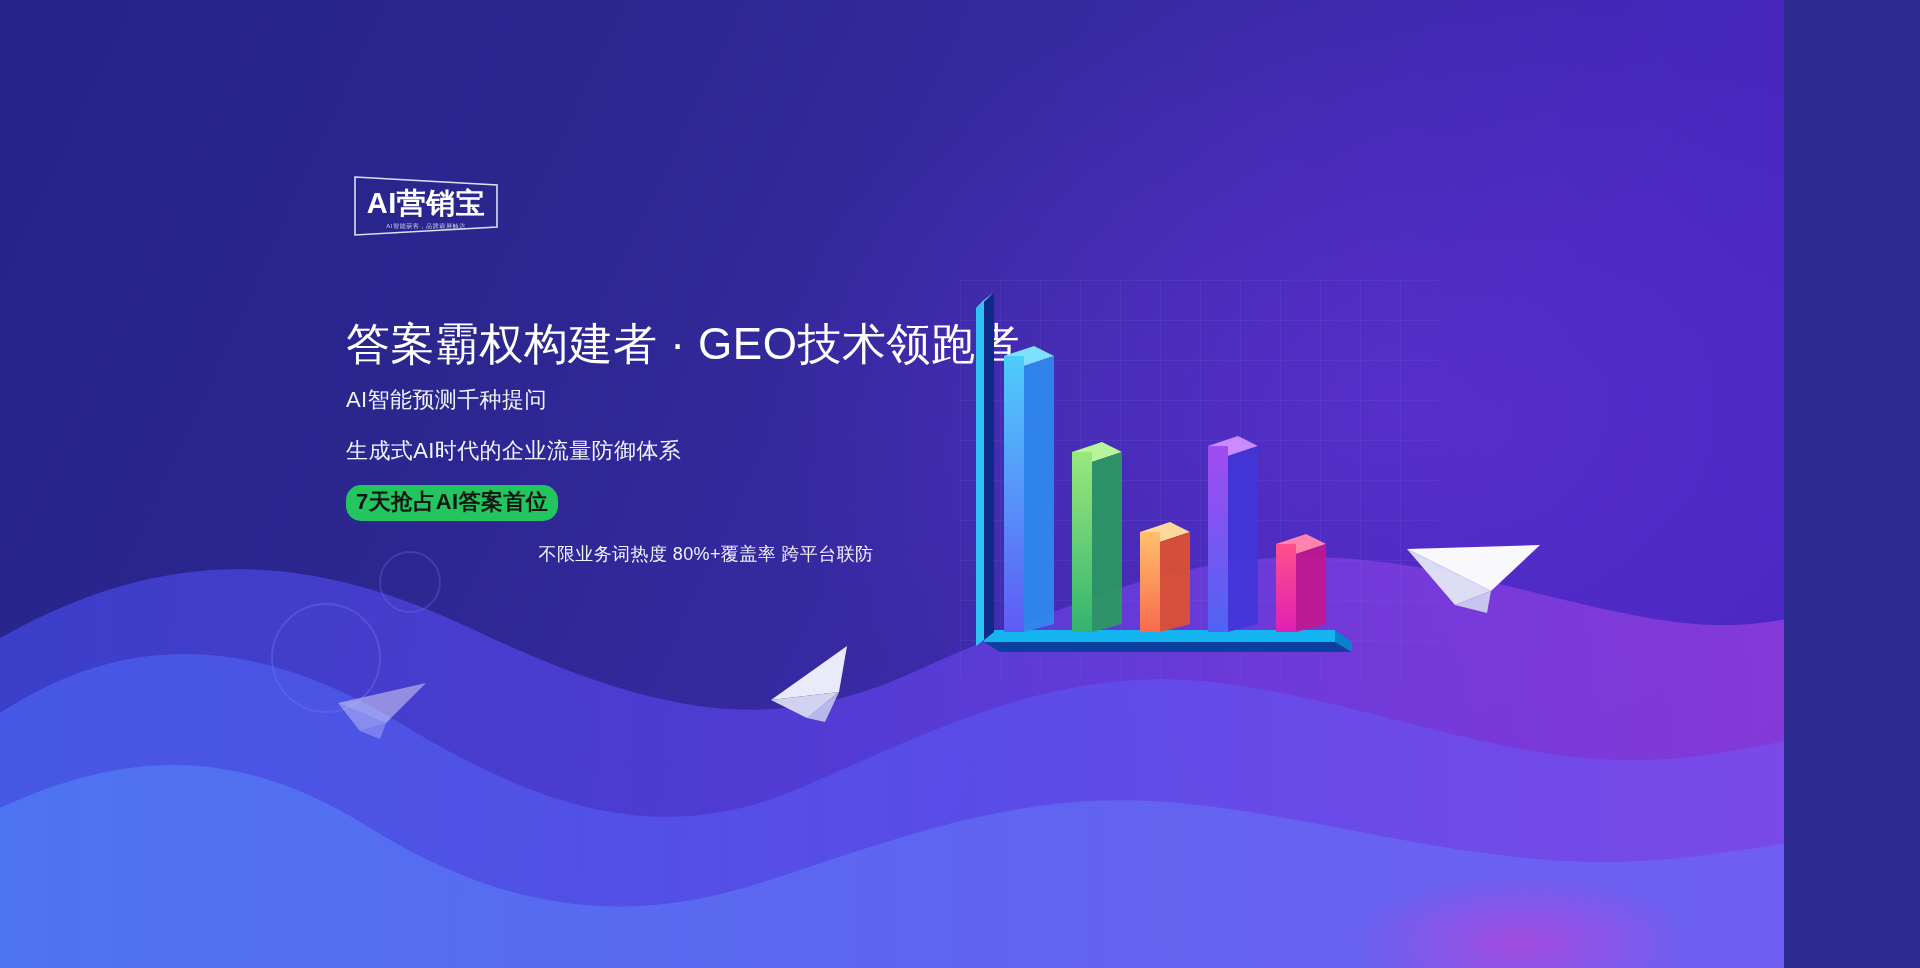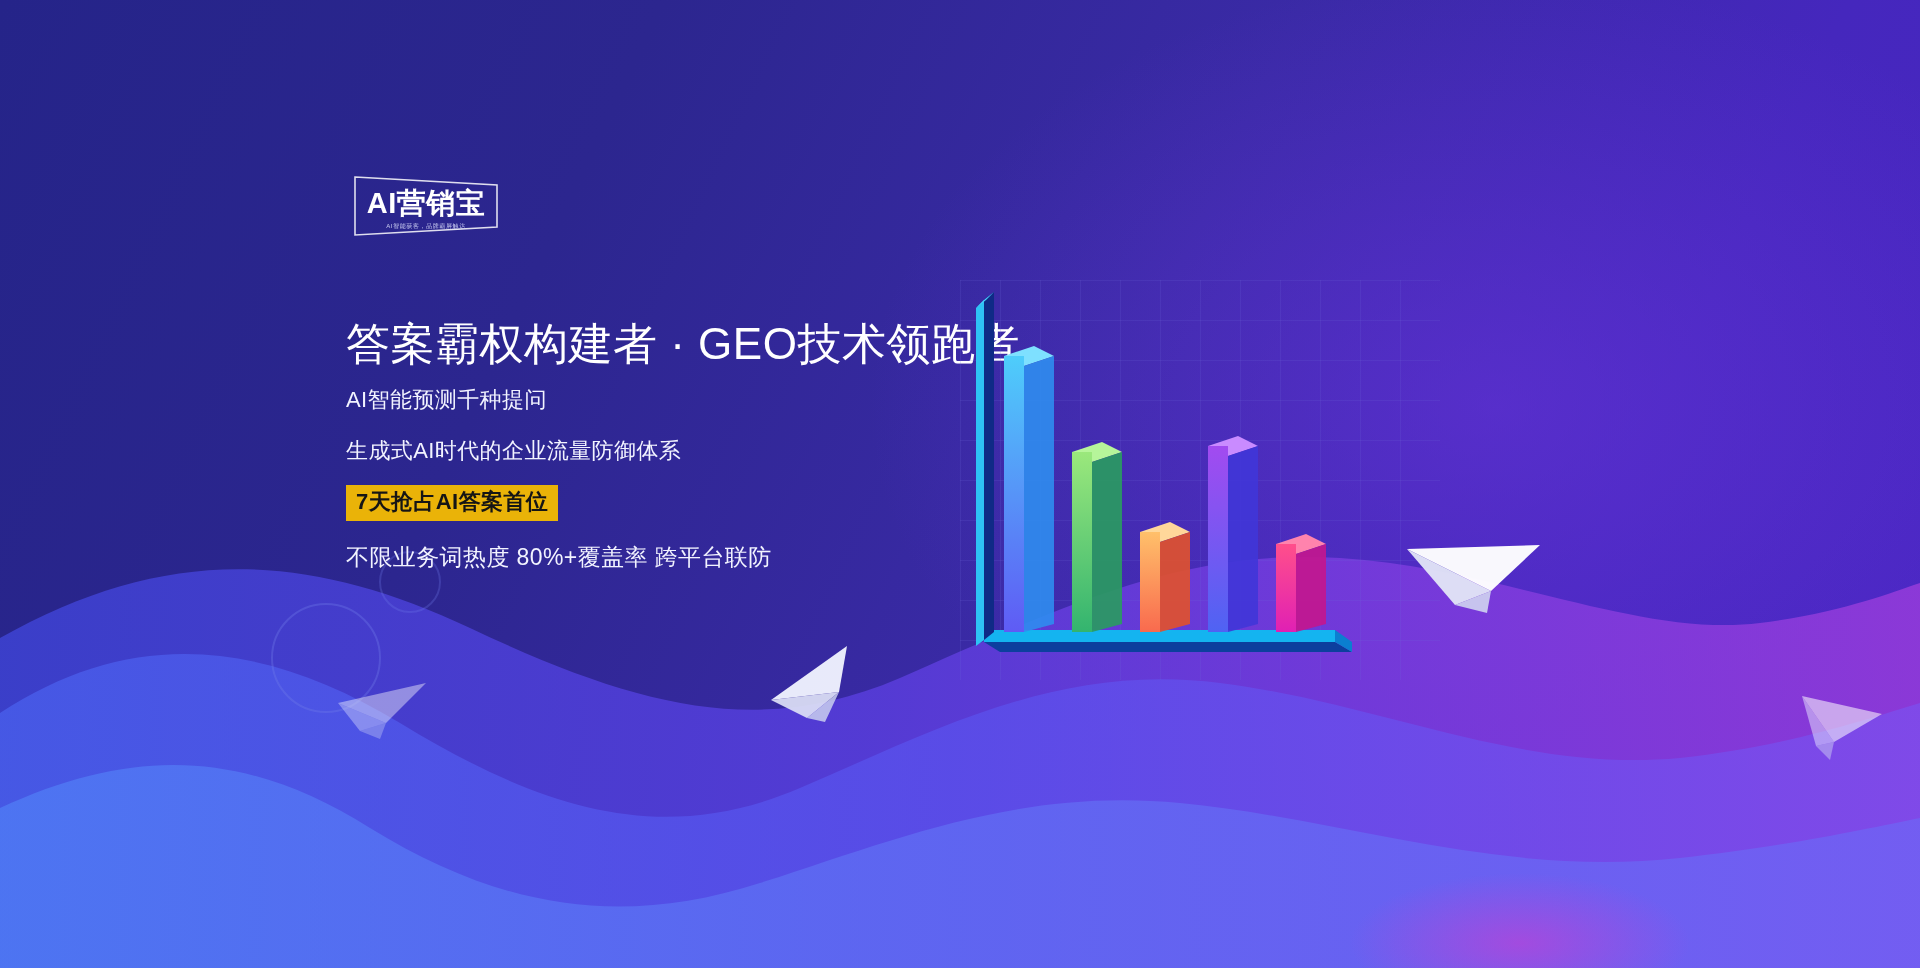--- a/index.html
+++ b/index.html
@@ -1,21 +1,21 @@
 <!DOCTYPE html>
 <html><head>
 <meta charset="utf-8">
 <style>
   html,body{margin:0;padding:0;}
   body{
     width:1920px;height:968px;overflow:hidden;
     font-family:"Liberation Sans","DejaVu Sans",sans-serif;
     background:#2b2a90;
   }
-  #stage{position:relative;width:1920px;height:968px;overflow:hidden;}
+  #stage{position:relative;width:1784px;height:968px;overflow:hidden;}
 
   
   .bg-base{
     position:absolute;inset:0;
     background:linear-gradient(115deg,#252489 0%,#2c268f 28%,#3a2aa6 55%,#4527bd 78%,#4a26c4 100%);
   }
   .bg-glow{
     position:absolute;inset:0;
     background:radial-gradient(ellipse 900px 620px at 78% 42%, rgba(104,52,220,.55) 0%, rgba(104,52,220,0) 70%);
   }
@@ -41,25 +41,25 @@
     color:#ffffff;font-size:44px;font-weight:normal;line-height:1.18;
     white-space:nowrap;letter-spacing:.5px;margin:0 0 16px 0;
   }
   .sub{
     color:#f2f3ff;font-size:22px;line-height:1.25;white-space:nowrap;
     margin:0 0 24px 0;letter-spacing:.4px;
   }
   .sub.tight{margin-bottom:20px;}
   .hl-wrap{margin:0 0 22px 0;}
   .highlight{
-    display:inline-block;background:#eab308;color:#151515;
+    display:inline-block;background:#22c55e;color:#151515;
     font-size:22px;font-weight:bold;padding:4px 10px 6px 10px;
-    line-height:1.2;white-space:nowrap;letter-spacing:.4px;
-  }
-  .sub.last{margin-bottom:0;font-size:23px;}
+    line-height:1.2;white-space:nowrap;letter-spacing:.4px;border-radius:15px;
+  }
+  .sub.last{margin-bottom:0;font-size:18px;text-align:center;}
 
   
   .chart{position:absolute;left:960px;top:280px;width:480px;height:400px;}
   .grid{position:absolute;inset:0;}
 
   
   .plane{position:absolute;}
 </style>
 </head>
 <body>

